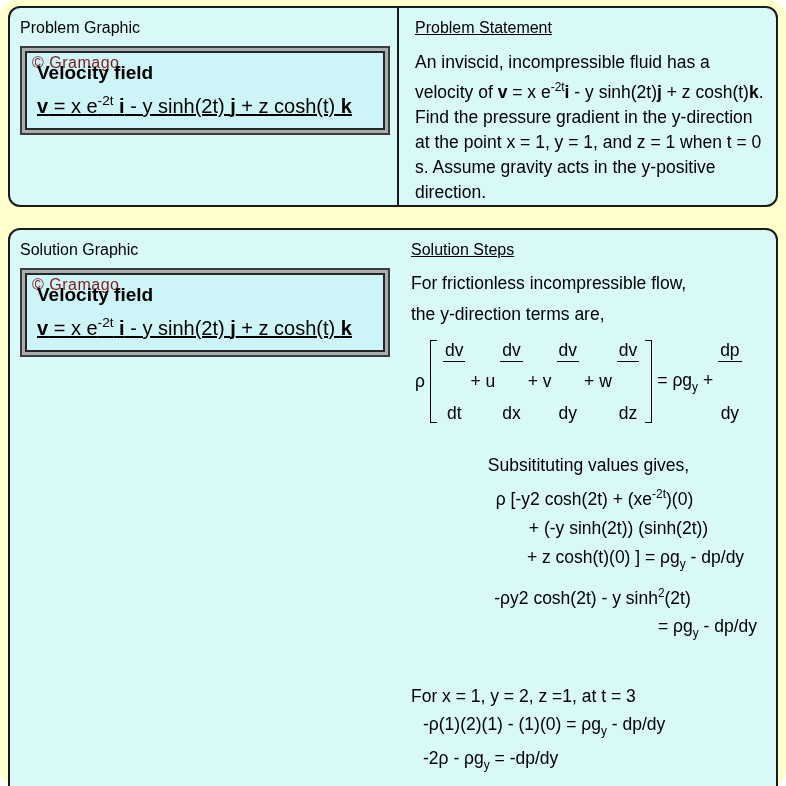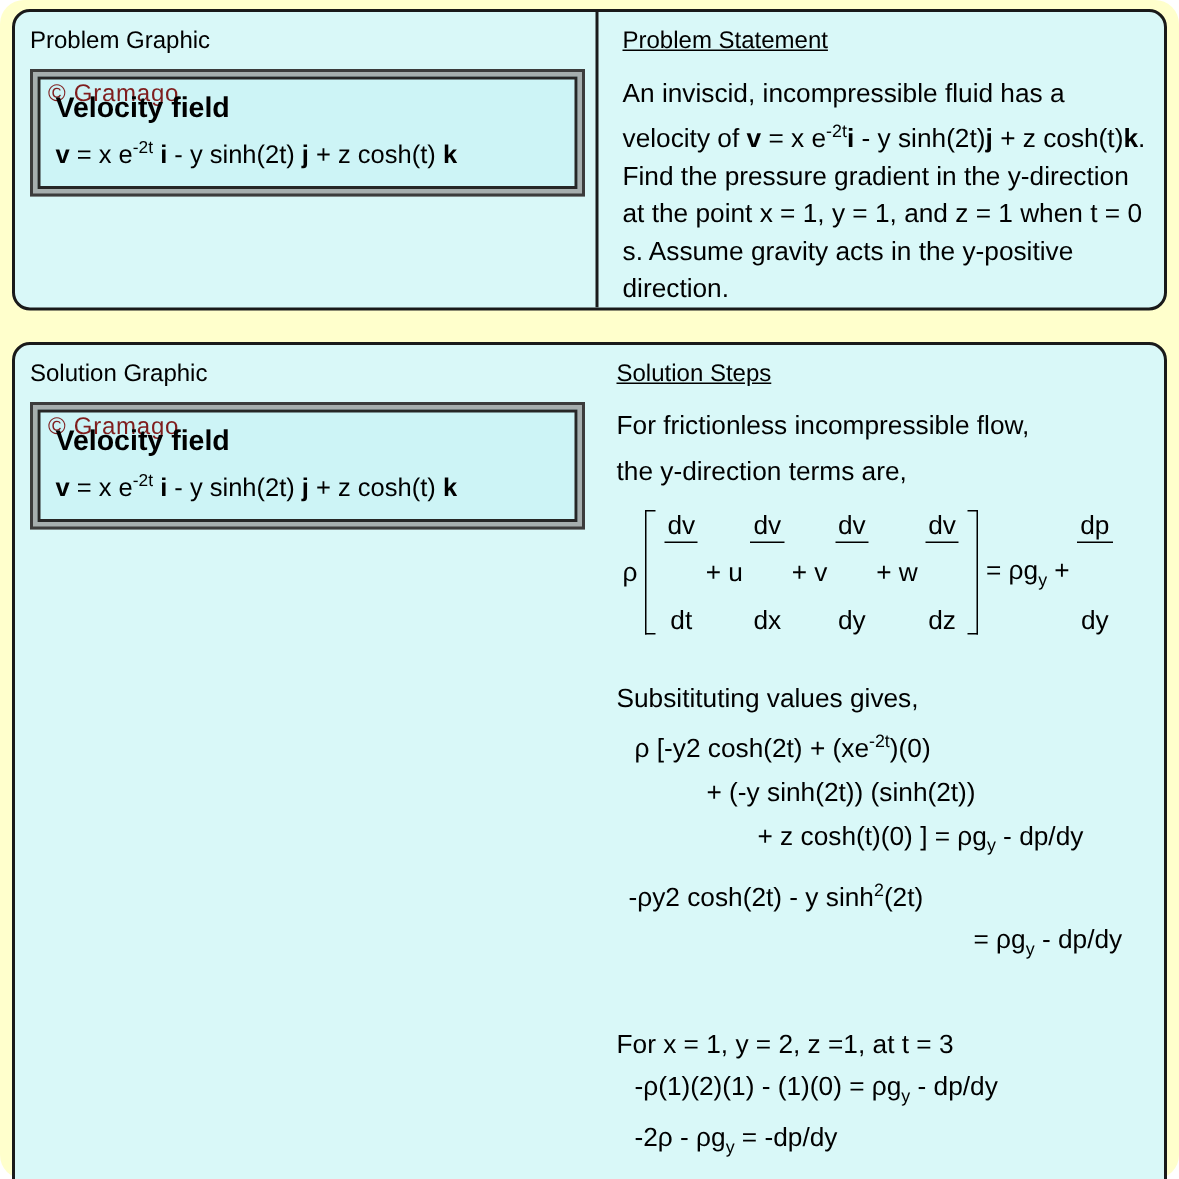--- a/index.html
+++ b/index.html
@@ -27,40 +27,40 @@
   }
   .vbox-inner{
     position:relative;border:2px solid #262626;background:#cdf4f6;
     box-sizing:border-box;padding:6px 8px 10px 9px;
   }
   .watermark{
     position:absolute;top:1px;left:5px;color:#7f1d1d;font-size:16px;
     letter-spacing:0.5px;
   }
   .vbox-title{position:relative;font-weight:bold;font-size:19px;margin:3px 0 0 1px;}
-  .vbox-eq{position:relative;font-size:17px;margin:9px 0 0 1px;white-space:nowrap;}
+  .vbox-eq{position:relative;font-size:20px;margin:9px 0 0 1px;white-space:nowrap;text-decoration:underline;}
   sup{font-size:0.68em;}
   sub{font-size:0.68em;}
   
   .pbody{margin:10px 0 0 0;font-size:17.5px;line-height:25px;width:352px;}
   
   .steps{font-size:17.5px;}
   .introline{line-height:31px;white-space:nowrap;}
   .intro{margin-top:6px;}
   
   .eq{display:flex;align-items:center;margin:10px 0 0 2px;font-size:17.5px;white-space:nowrap;}
   .frac{display:inline-flex;flex-direction:column;align-items:center;margin:0 3px;line-height:1.15;gap:40px;}
   .frac .num{border-bottom:1.6px solid #000;padding:0 2px 1px 2px;}
   .frac .den{padding-top:1px;}
   .op{margin:0 2px;}
   .brk{align-self:stretch;width:6px;margin:0 3px;}
   .brk.l{border-left:1.8px solid #000;border-top:1.8px solid #000;border-bottom:1.8px solid #000;}
   .brk.r{border-right:1.8px solid #000;border-top:1.8px solid #000;border-bottom:1.8px solid #000;}
   
-  .block{margin-top:28px;}
+  .block{margin-top:28px;text-align:center;}
   .sline{line-height:29px;white-space:nowrap;}
   .ind1{padding-left:12px;}
   .ind2{padding-left:60px;}
   .ind3{padding-left:94px;}
   .ind4{padding-left:8px;}
   .ind5{padding-left:238px;}
   .block2{margin-top:34px;}
   .eline{line-height:28px;white-space:nowrap;}
   .answer{margin-top:24px;font-size:18px;white-space:nowrap;}
 </style>

